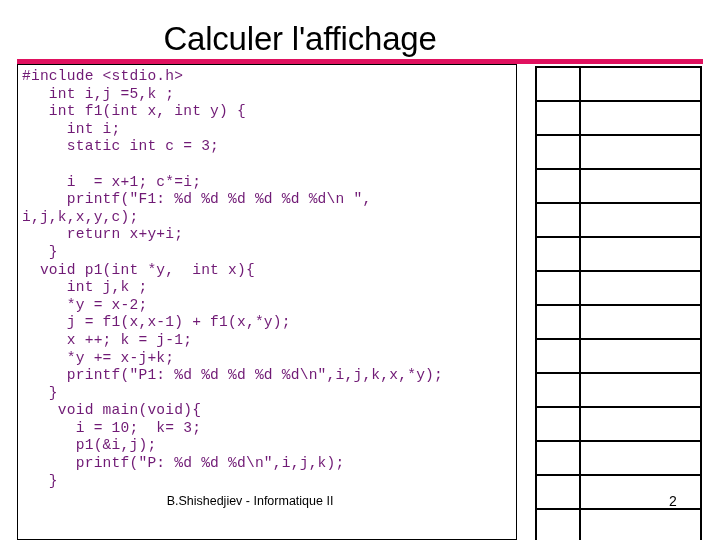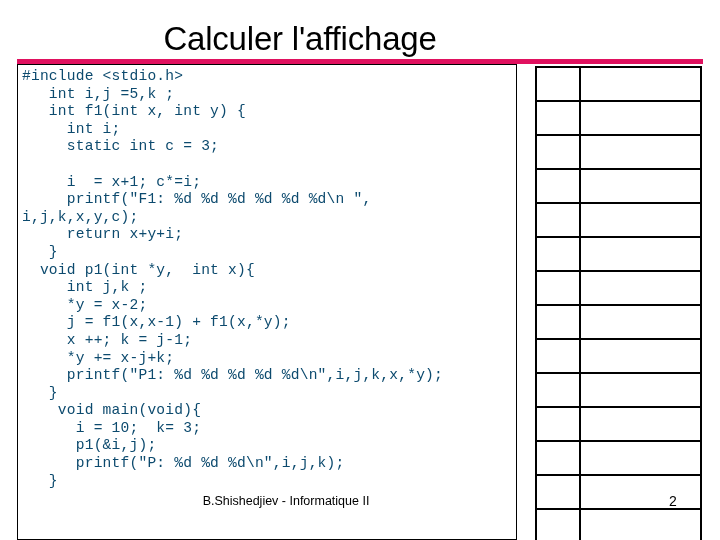--- a/index.html
+++ b/index.html
@@ -64,21 +64,21 @@
   }
   #code-listing {
     position: absolute;
     left: 4px;
     top: 3px;
     margin: 0;
     padding: 0;
     font-family: "Liberation Mono", "DejaVu Sans Mono", monospace;
     font-size: 14.6px;
     line-height: 17.6px;
-    color: #0c4a6e;
+    color: #701a75;
     white-space: pre;
     letter-spacing: 0.2px;
   }
 
   
   #trace-table {
     position: absolute;
     left: 535px;
     top: 66px;
     width: 161px;
@@ -99,21 +99,20 @@
   #footer-text {
     position: absolute;
     left: 0;
     top: 494px;
     width: 500px;
     text-align: center;
     font-family: "Liberation Sans", sans-serif;
     font-size: 12.5px;
     color: #000000;
     white-space: nowrap;
-    margin-left: 36px;
   }
   #page-number {
     position: absolute;
     left: 660px;
     top: 493px;
     width: 26px;
     text-align: center;
     font-family: "Liberation Sans", sans-serif;
     font-size: 14px;
     color: #000000;

